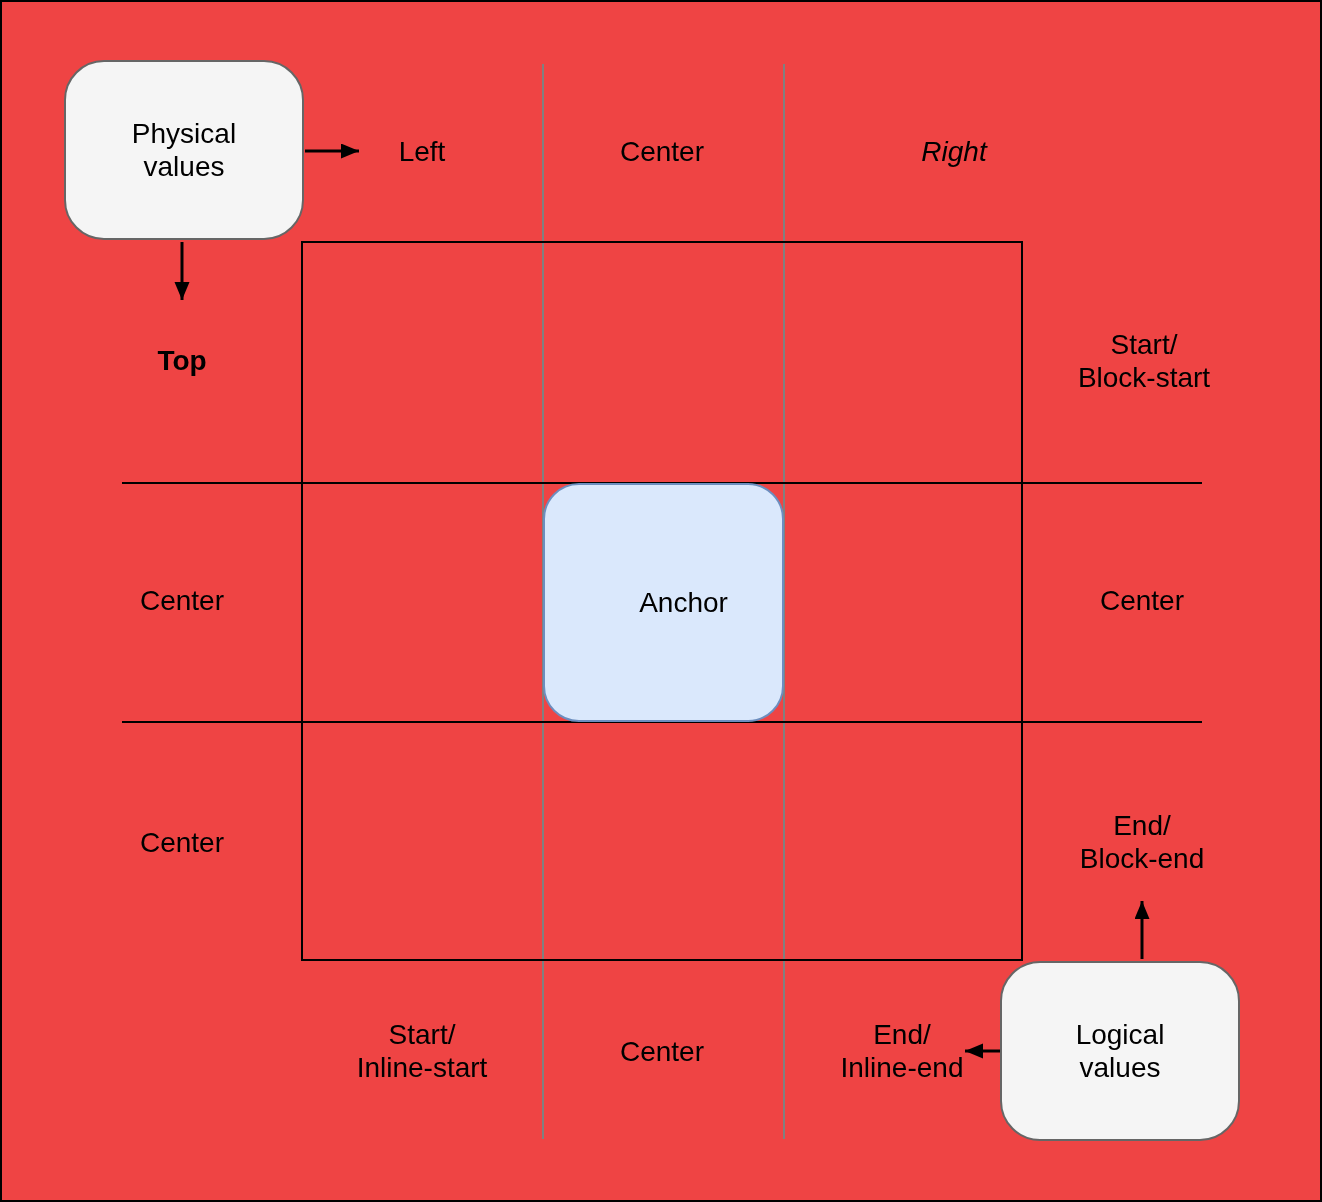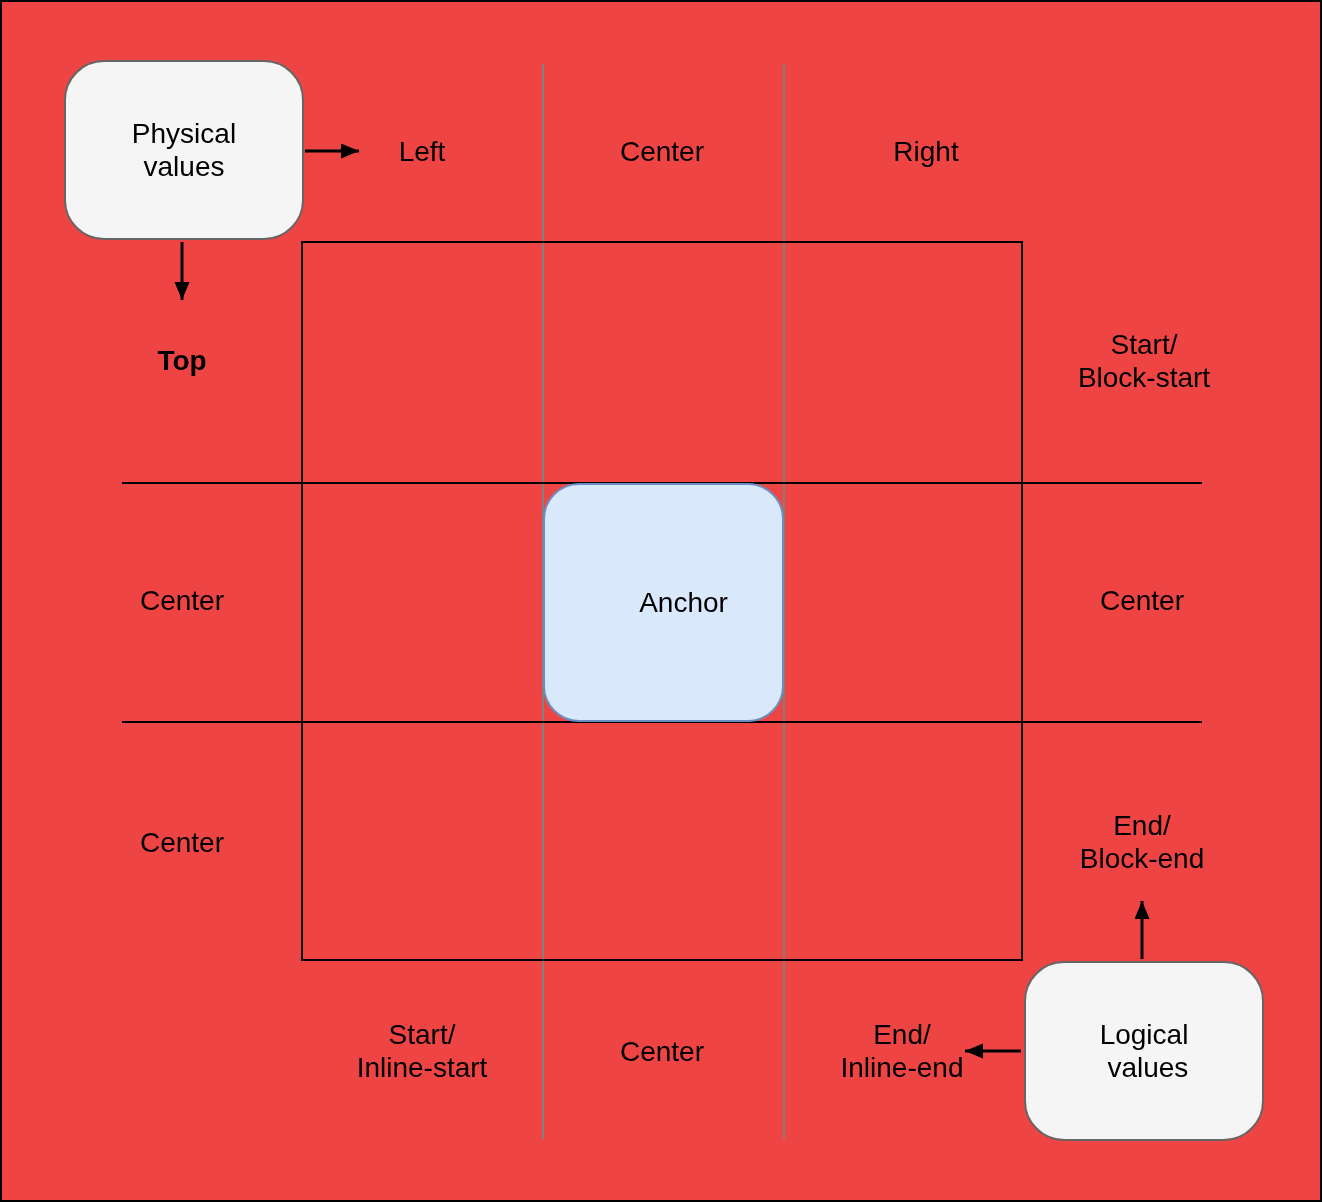--- a/index.html
+++ b/index.html
@@ -67,25 +67,25 @@
     border: 2px solid var(--anchor-border, #6c8ebf);
     border-radius: 36px;
     display: flex;
     align-items: center;
     justify-content: center;
     font-size: 28px;
     color: #000000;
     padding-left: 40px;
   }
   .box-physical { left: 62px; top: 58px; }
-  .box-logical  { left: 1022px; top: 959px; text-align: right; }
+  .box-logical  { left: 998px; top: 959px; }
 
   .lbl-left            { left: 420px;  top: 149px; }
   .lbl-top-center      { left: 660px;  top: 149px; }
-  .lbl-right           { left: 924px;  top: 149px; }
+  .lbl-right           { left: 952px;  top: 149px; font-style: italic; }
   .lbl-top             { left: 180px;  top: 358px; font-weight: bold; }
   .lbl-center-left     { left: 180px;  top: 598px; }
   .lbl-bottom          { left: 180px;  top: 840px; }
   .lbl-start-block     { left: 1142px; top: 359px; }
   .lbl-center-right    { left: 1140px; top: 598px; }
   .lbl-end-block       { left: 1140px; top: 840px; }
   .lbl-start-inline    { left: 420px;  top: 1049px; }
   .lbl-bottom-center   { left: 660px;  top: 1049px; }
   .lbl-end-inline      { left: 900px;  top: 1049px; }
 </style>

